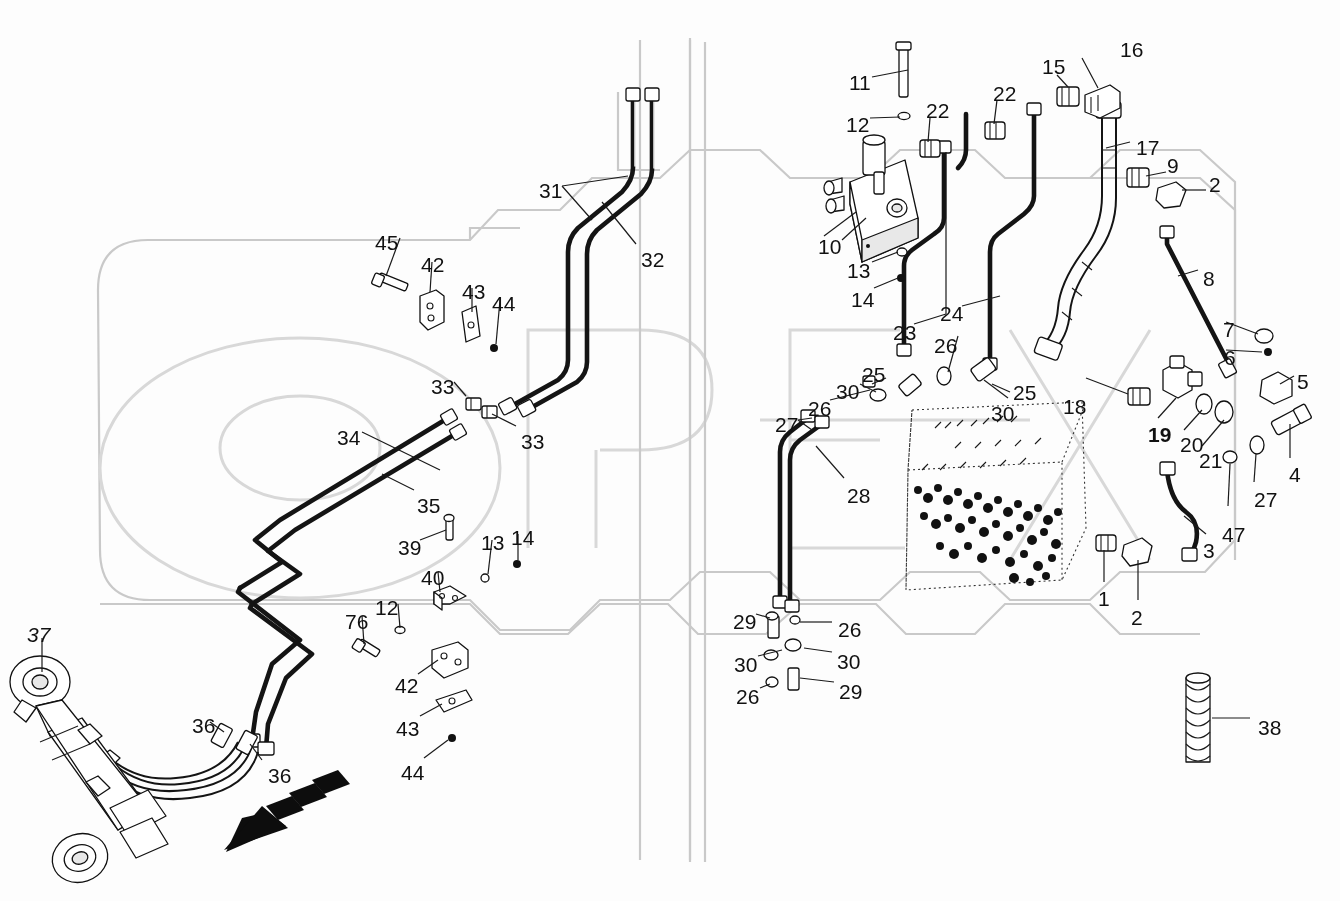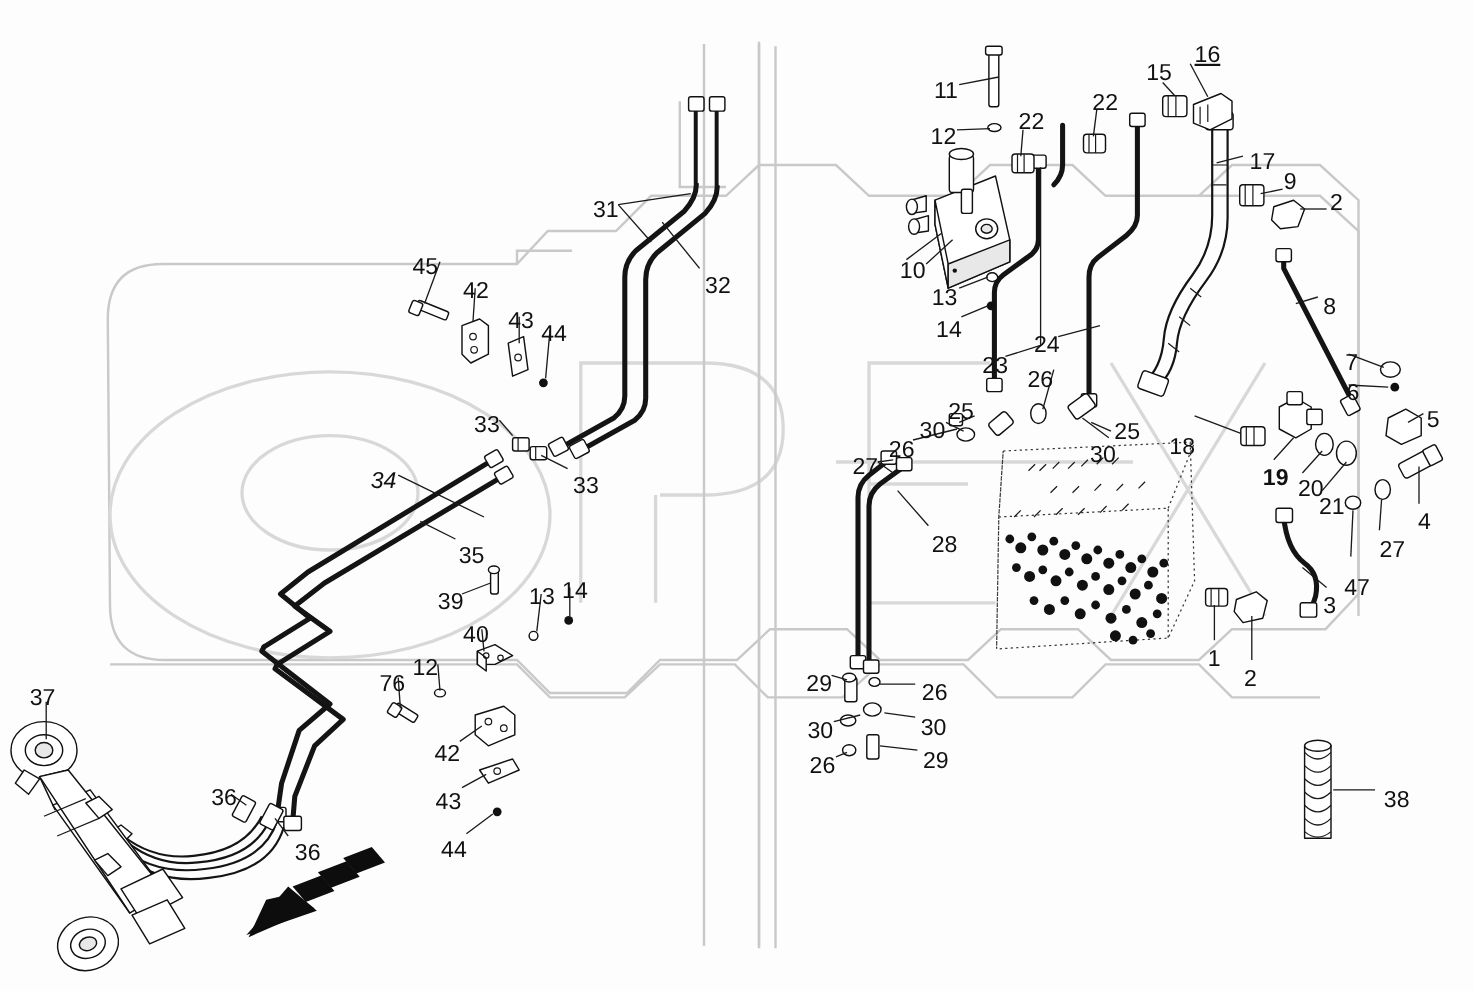--- a/index.html
+++ b/index.html
@@ -486,21 +486,21 @@
       <div class="lbl" style="left: 1167px; top: 155px;">9</div>
       <div class="lbl" style="left: 818px; top: 236px;">10</div>
       <div class="lbl" style="left: 849px; top: 72px;">11</div>
       <div class="lbl" style="left: 846px; top: 114px;">12</div>
       <div class="lbl" style="left: 375px; top: 597px;">12</div>
       <div class="lbl" style="left: 847px; top: 260px;">13</div>
       <div class="lbl" style="left: 481px; top: 532px;">13</div>
       <div class="lbl" style="left: 851px; top: 289px;">14</div>
       <div class="lbl" style="left: 511px; top: 527px;">14</div>
       <div class="lbl" style="left: 1042px; top: 56px;">15</div>
-      <div class="lbl" style="left: 1086px; top: 39px; text-decoration: underline;">16</div>
+      <div class="lbl" style="left: 1120px; top: 39px;">16</div>
       <div class="lbl" style="left: 1136px; top: 137px;">17</div>
       <div class="lbl" style="left: 1063px; top: 375px; margin-top: 21px;">18</div>
       <div class="lbl" style="left: 1148px; top: 424px; font-weight: bold;">19</div>
       <div class="lbl" style="left: 1180px; top: 434px;">20</div>
       <div class="lbl" style="left: 1199px; top: 450px; text-align: right;">21</div>
       <div class="lbl" style="left: 926px; top: 100px;">22</div>
       <div class="lbl" style="left: 993px; top: 83px;">22</div>
       <div class="lbl" style="left: 893px; top: 322px;">23</div>
       <div class="lbl" style="left: 940px; top: 303px;">24</div>
       <div class="lbl" style="left: 862px; top: 364px;">25</div>
@@ -514,25 +514,25 @@
       <div class="lbl" style="left: 733px; top: 611px;">29</div>
       <div class="lbl" style="left: 839px; top: 681px;">29</div>
       <div class="lbl" style="left: 836px; top: 381px;">30</div>
       <div class="lbl" style="left: 991px; top: 403px;">30</div>
       <div class="lbl" style="left: 734px; top: 654px;">30</div>
       <div class="lbl" style="left: 837px; top: 651px;">30</div>
       <div class="lbl" style="left: 539px; top: 180px;">31</div>
       <div class="lbl" style="left: 641px; top: 249px;">32</div>
       <div class="lbl" style="left: 431px; top: 376px;">33</div>
       <div class="lbl" style="left: 521px; top: 431px;">33</div>
-      <div class="lbl" style="left: 337px; top: 427px; font-style: italic;">34</div>
+      <div class="lbl" style="left: 337px; top: 427px;">34</div>
       <div class="lbl" style="left: 417px; top: 495px;">35</div>
       <div class="lbl" style="left: 192px; top: 715px;">36</div>
       <div class="lbl" style="left: 268px; top: 765px;">36</div>
-      <div class="lbl" style="left: 27px; top: 624px;">37</div>
+      <div class="lbl" style="left: 27px; top: 624px; font-style: italic;">37</div>
       <div class="lbl" style="left: 1258px; top: 717px;">38</div>
       <div class="lbl" style="left: 398px; top: 537px;">39</div>
       <div class="lbl" style="left: 421px; top: 567px;">40</div>
       <div class="lbl" style="left: 345px; top: 611px;">76</div>
       <div class="lbl" style="left: 421px; top: 254px;">42</div>
       <div class="lbl" style="left: 395px; top: 675px;">42</div>
       <div class="lbl" style="left: 462px; top: 281px;">43</div>
       <div class="lbl" style="left: 396px; top: 718px;">43</div>
       <div class="lbl" style="left: 492px; top: 293px;">44</div>
       <div class="lbl" style="left: 401px; top: 762px;">44</div>

